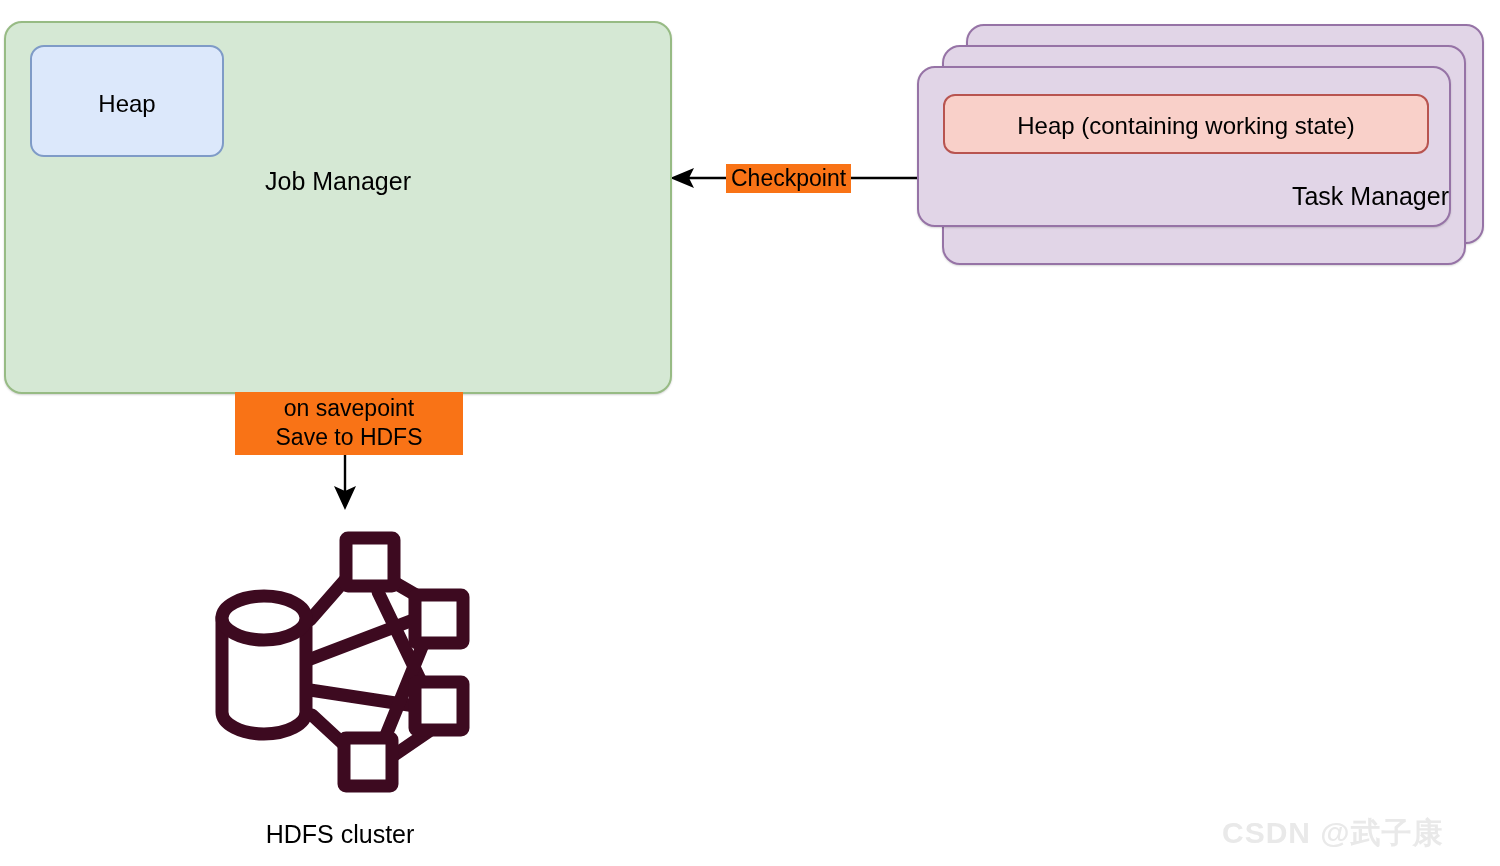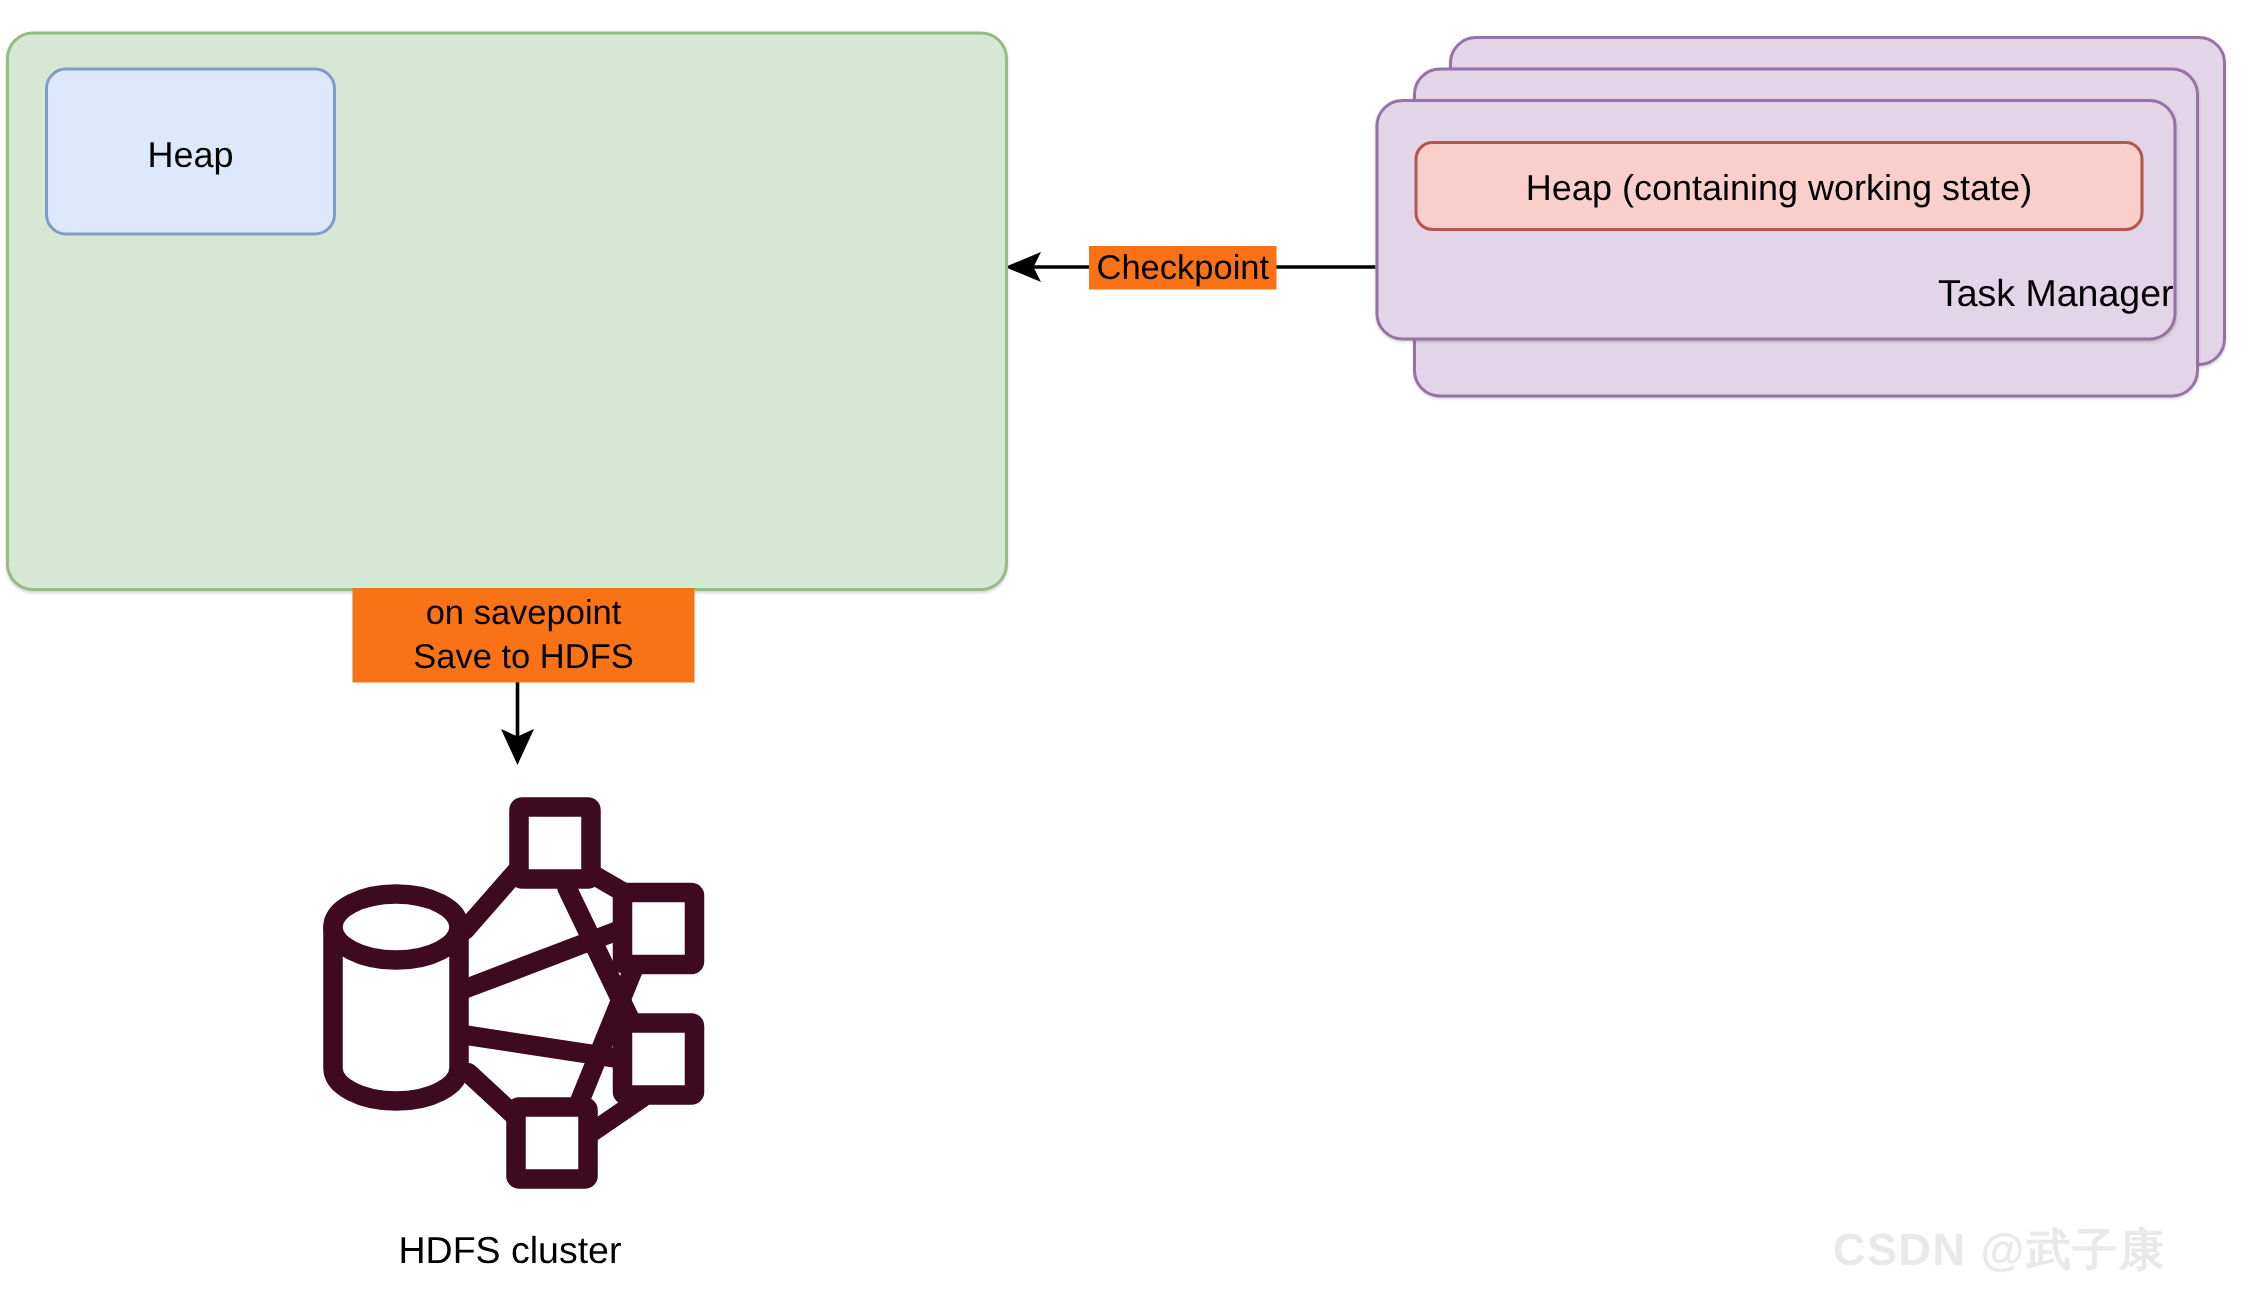--- a/index.html
+++ b/index.html
@@ -191,20 +191,21 @@
 
     <line class="edge-line" x1="345" y1="332" x2="345" y2="390"></line>
     <line class="edge-line" x1="345" y1="452" x2="345" y2="492"></line>
     <polygon class="edge-head" points="345,510 334,486 345,491 356,486"></polygon>
   </svg>
 
   <div class="node" id="job-manager">
     <div class="node" id="jm-heap">
       <div class="node-label" id="jm-heap-label">Heap</div>
     </div>
+    <div class="node-label" id="job-manager-label">Job Manager</div>
   </div>
 
   <div class="node tm-card" id="tm-back"></div>
   <div class="node tm-card" id="tm-middle"></div>
   <div class="node tm-card" id="tm-front">
     <div class="node" id="tm-heap">
       <div class="node-label" id="tm-heap-label">Heap (containing working state)</div>
     </div>
     <div class="node-label" id="task-manager-label">Task Manager</div>
   </div>

